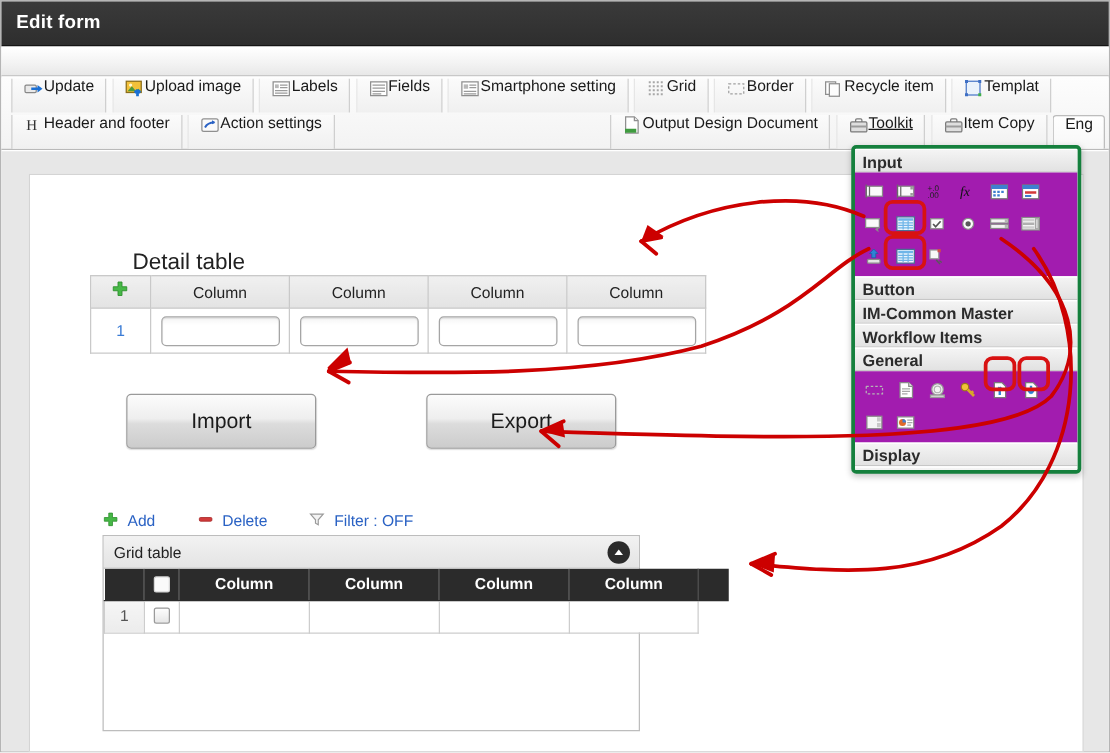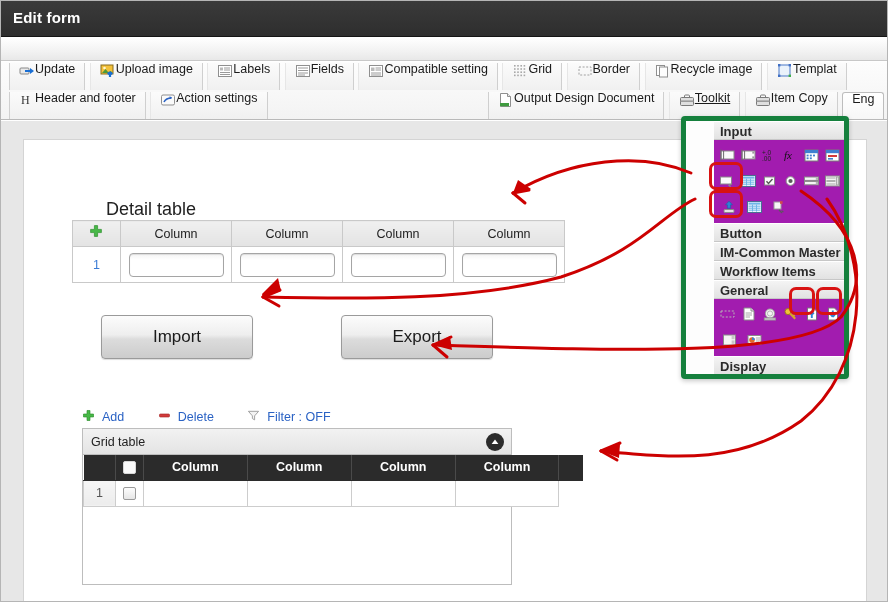--- a/index.html
+++ b/index.html
@@ -181,28 +181,27 @@
     display: inline-block; width: 13px; height: 13px;
     border: 1px solid #9a9a9a; border-radius: 2px;
     background: linear-gradient(to bottom,#fdfdfd,#e6e6e6);
     vertical-align: middle;
   }
   .ckbox.hdr { border-color: #d7d7d7; background: #fafafa; }
 
   
   #toolkit {
     position: absolute; left: 680px; top: 115px;
-    width: 168px; height: 263px;
+    width: 184px; height: 263px;
     background: #fdfdfd;
-    border: 5px solid #15803d;
+    border: 3px solid #15803d;
     border-radius: 4px;
     box-shadow: 0 2px 5px rgba(0,0,0,.22);
     overflow: hidden;
     z-index: 40;
-    padding-left: 28px;
   }
   .tksec {
     height: 19px; line-height: 19px;
     padding-left: 6px;
     font-size: 13px; font-weight: bold; color: #2b2b2b;
     background: linear-gradient(to bottom,#f4f4f4 0%, #e2e2e2 100%);
     border-top: 1px solid #ffffff;
     border-bottom: 1px solid #c7c7c7;
   }
   .tkicons { padding: 2px 3px 3px 5px; background: #a21caf; }
@@ -283,21 +282,21 @@
       </div>
 
       <div class="tbtn">
         <span class="ic">
           <svg width="16" height="16" viewBox="0 0 16 16">
             <rect x="1.5" y="2.5" width="13" height="11" fill="#fff" stroke="#8f8f8f"></rect>
             <rect x="3" y="4.5" width="3.5" height="3.5" fill="#b9b9b9"></rect>
             <path d="M7.5 5h5.5M7.5 7h5.5M3 10h10M3 12h10" stroke="#9a9a9a" fill="none"></path>
           </svg>
         </span>
-        <span class="lbl">Compatible setting</span>
+        <span class="lbl">Smartphone setting</span>
       </div>
 
       <div class="tbtn">
         <span class="ic">
           <svg width="16" height="16" viewBox="0 0 16 16">
             <g fill="#a8a8a8">
               <rect x="2" y="2" width="1.6" height="1.6"></rect>
                 <rect x="5.2" y="2" width="1.6" height="1.6"></rect>
               <rect x="8.4" y="2" width="1.6" height="1.6"></rect>
                 <rect x="11.6" y="2" width="1.6" height="1.6"></rect>
@@ -328,21 +327,21 @@
         <span class="lbl">Border</span>
       </div>
 
       <div class="tbtn">
         <span class="ic">
           <svg width="16" height="16" viewBox="0 0 16 16">
             <rect x="1.5" y="2.5" width="8" height="10" fill="#fff" stroke="#8f8f8f"></rect>
             <rect x="4.5" y="4" width="8" height="10" fill="#fdfdfd" stroke="#8f8f8f"></rect>
           </svg>
         </span>
-        <span class="lbl">Recycle image</span>
+        <span class="lbl">Recycle item</span>
       </div>
 
       <div class="tbtn">
         <span class="ic">
           <svg width="16" height="16" viewBox="0 0 16 16">
             <rect x="2" y="2" width="11" height="11" fill="#eaf2fb" stroke="#4a78c8"></rect>
             <rect x="1" y="1" width="2.4" height="2.4" fill="#3f6fc4"></rect>
             <rect x="11.6" y="1" width="2.4" height="2.4" fill="#3f6fc4"></rect>
             <rect x="1" y="11.6" width="2.4" height="2.4" fill="#3f6fc4"></rect>
             <rect x="11.6" y="11.6" width="2.4" height="2.4" fill="#3fae4a"></rect>

